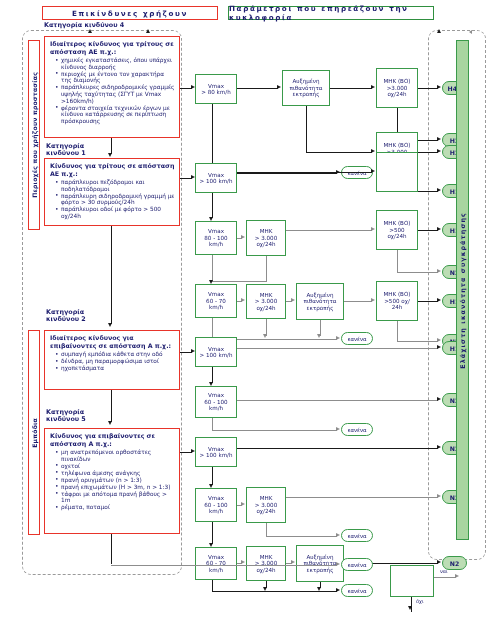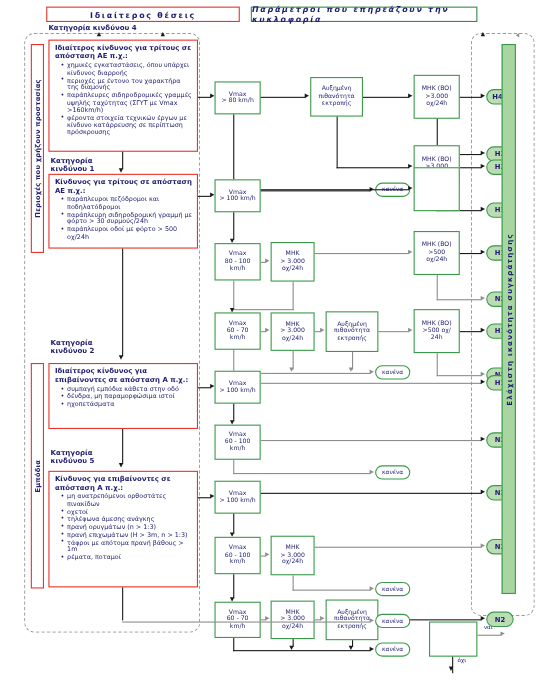--- a/index.html
+++ b/index.html
@@ -126,22 +126,22 @@
     font-family:"DejaVu Serif","Liberation Serif",serif;
     font-size:8.6px;font-weight:bold;color:#111111;
   }
   .blankbox{border:1.4px solid #3a9a4a;background:#fff;}
 </style>
 </head>
 <body>
 
 <div id="root">
 
-  <div class="abs hdr" style="left:42px;top:6px;width:176px;height:14px;">Ιδιαίτερος θέσεις</div>
-  <div class="abs hdr green" style="left:228px;top:6px;width:206px;height:14px;font-style:italic;">Παράμετροι που επηρεάζουν την κυκλοφορία</div>
+  <div class="abs hdr" style="left:42px;top:6px;width:176px;height:14px;">Επικίνδυνες χρήζουν</div>
+  <div class="abs hdr green" style="left:228px;top:6px;width:206px;height:14px;">Παράμετροι που επηρεάζουν την κυκλοφορία</div>
 
   <div class="abs dashgroup" style="left:22px;top:30px;width:160px;height:545px;"></div>
   <div class="abs dashgroup" style="left:428px;top:30px;width:58px;height:530px;"></div>
 
   <div class="abs sidebar-v" style="left:28px;top:40px;width:12px;height:190px;">
     <span>Περιοχές που χρήζουν προστασίας</span>
   </div>
   <div class="abs sidebar-v" style="left:28px;top:330px;width:12px;height:205px;">
     <span>Εμπόδια</span>
   </div>

